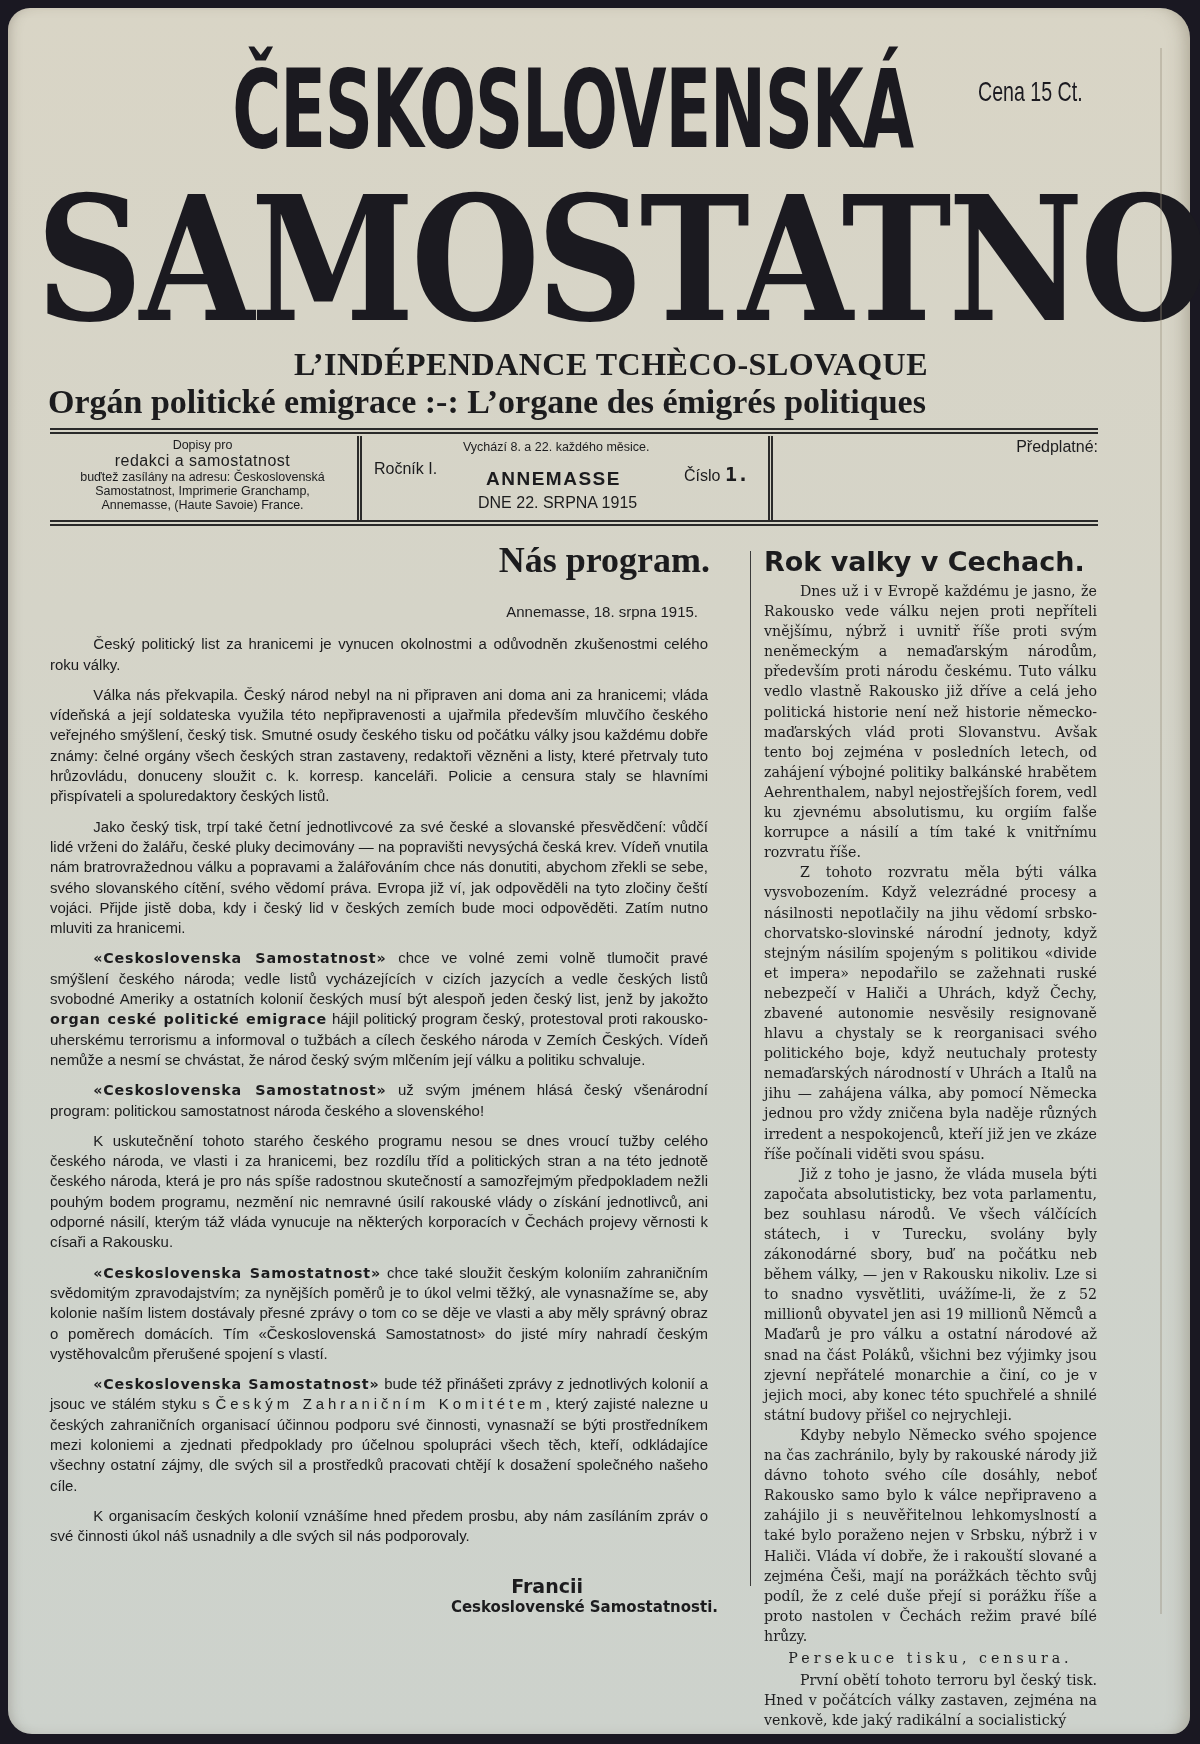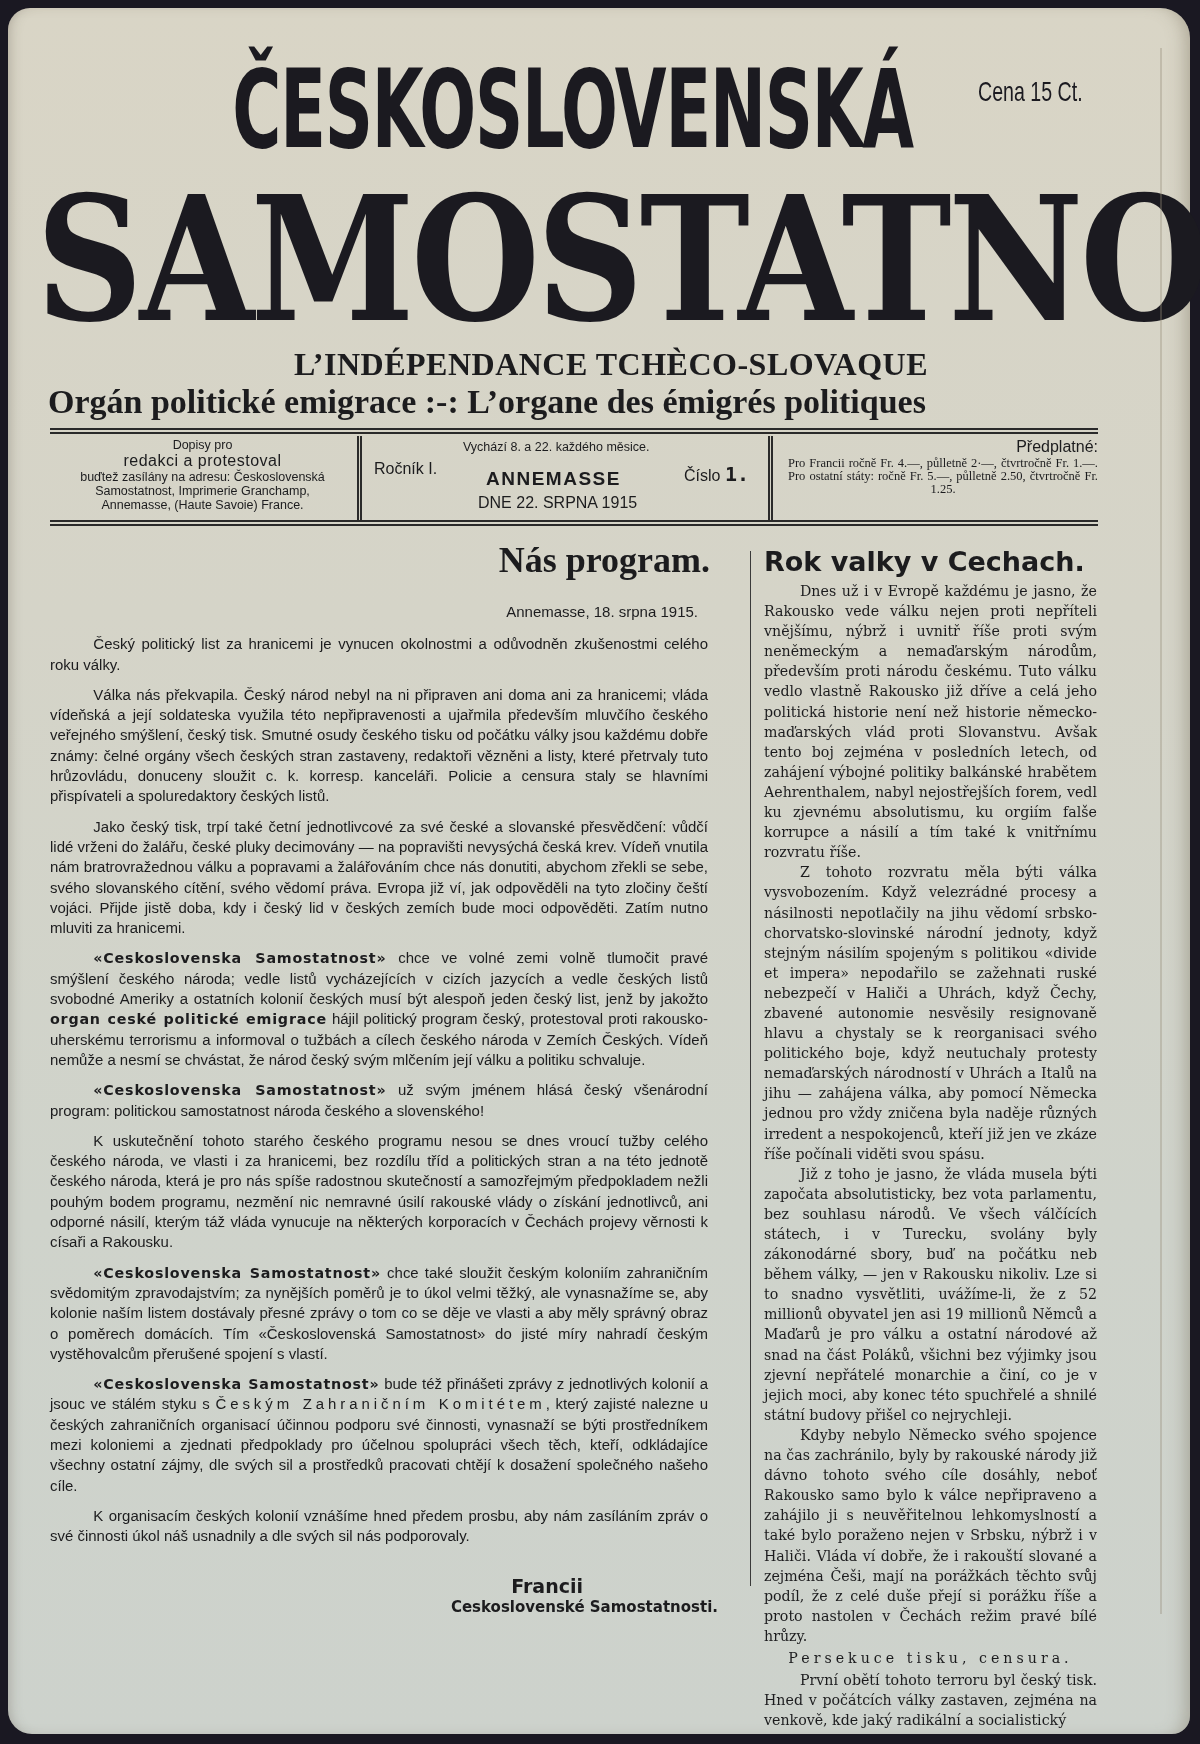--- a/index.html
+++ b/index.html
@@ -96,40 +96,39 @@
   <div class="sub-org">Orgán politické emigrace :-: L’organe des émigrés politiques</div>
 
   <div class="band">
     <div class="rule-dbl rule-top"></div>
     <div class="rule-dbl rule-bot"></div>
     <div class="vrule" style="left:307px"></div>
     <div class="vrule" style="left:718px"></div>
 
     <div class="band-addr">
       <div>Dopisy pro</div>
-      <div class="big">redakci a protestoval</div>
+      <div class="big">redakci a samostatnost</div>
       <div>buďtež zasílány na adresu: Československá</div>
       <div>Samostatnost, Imprimerie Granchamp,</div>
       <div>Annemasse, (Haute Savoie) France.</div>
     </div>
 
     <div class="band-mid">
       <div class="rocnik">Ročník I.</div>
       <div class="vychazi">Vychází 8. a 22. každého měsice.</div>
       <div class="annemasse">ANNEMASSE</div>
       <div class="dne">DNE 22. SRPNA 1915</div>
       <div class="cislo">
         <span>Číslo</span>
         <b>1.</b>
       </div>
     </div>
 
     <div class="band-pred">
       <div class="ttl">Předplatné:</div>
-      <p>Pro Francii ročně Fr. 4.—, půlletně 2·—, čtvrtročně Fr. 1.—. Pro ostatní státy: ročně Fr. 5.—, půlletně 2.50, čtvrtročně Fr. 1.25.</p>
     </div>
   </div>
 
   <div class="col-left">
     <div class="h-left">Nás program.</div>
     <div class="dateline">Annemasse, 18. srpna 1915.</div>
     <div id="left-paras">
         <p class="first"><span>Český politický list za hranicemi je vynucen okolnostmi a odůvodněn zkušenostmi celého roku války.</span></p>
         <p><span>Válka nás překvapila. Český národ nebyl na ni připraven ani doma ani za hranicemi; vláda vídeňská a její soldateska využila této nepřipravenosti a ujařmila především mluvčího českého veřejného smýšlení, český tisk. Smutné osudy českého tisku od počátku války jsou každému dobře známy: čelné orgány všech českých stran zastaveny, redaktoři vězněni a listy, které přetrvaly tuto hrůzovládu, donuceny sloužit c. k. korresp. kanceláři. Policie a censura staly se hlavními přispívateli a spoluredaktory českých listů.</span></p>
         <p><span>Jako český tisk, trpí také četní jednotlivcové za své české a slovanské přesvědčení: vůdčí lidé vrženi do žalářu, české pluky decimovány — na popravišti nevysýchá česká krev. Vídeň vnutila nám bratrovražednou válku a popravami a žalářováním chce nás donutiti, abychom zřekli se sebe, svého slovanského cítění, svého vědomí práva. Evropa již ví, jak odpověděli na tyto zločiny čeští vojáci. Přijde jistě doba, kdy i český lid v českých zemích bude moci odpověděti. Zatím nutno mluviti za hranicemi.</span></p>

